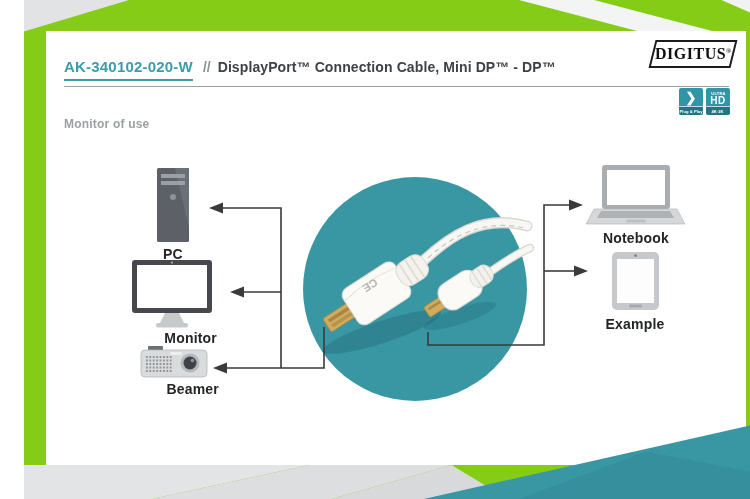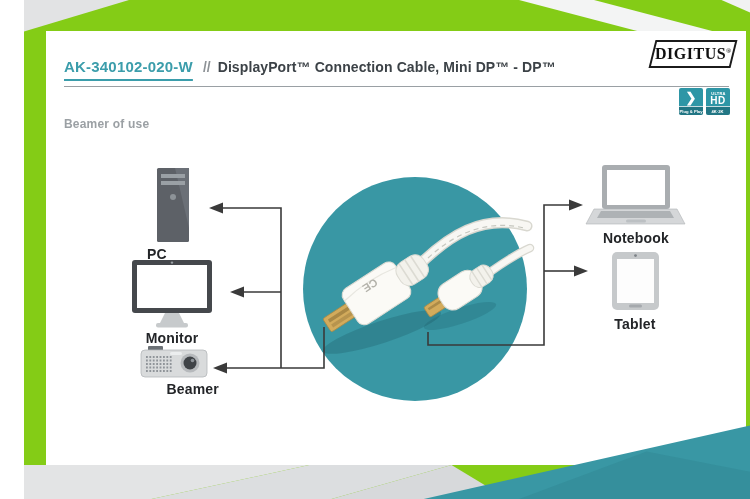--- a/index.html
+++ b/index.html
@@ -63,22 +63,22 @@
     height:8px;background:rgba(12,60,70,0.35);border-top:1px solid rgba(255,255,255,.75);
     display:flex;align-items:center;justify-content:center;
   }
   .badge-strip span{font-size:8px;transform:scale(.52);transform-origin:center center;white-space:nowrap;font-weight:bold;}
   
   .diagram{position:absolute;left:0;top:0;z-index:3;pointer-events:none;}
   .dlabel{
     position:absolute;z-index:4;width:90px;text-align:center;
     font-size:14px;font-weight:bold;color:#232528;letter-spacing:.2px;
   }
-  .lab-pc{left:88px;top:246px;}
-  .lab-monitor{left:103px;top:330px;}
+  .lab-pc{left:104px;top:246px;}
+  .lab-monitor{left:103px;top:330px;text-align:right;}
   .lab-beamer{left:105px;top:381px;text-align:right;}
   .lab-notebook{left:567px;top:230px;}
   .lab-tablet{left:566px;top:316px;}
 </style>
 </head>
 <body>
 
 <div class="stage">
 
   <div class="facet f-topleft"></div>
@@ -91,21 +91,21 @@
   <div class="card">
     <div class="hdr">
       <span class="sku">AK-340102-020-W</span><span class="sep">//</span><span class="ptitle">DisplayPort™ Connection Cable, Mini DP™ - DP™</span>
     </div>
     <div class="rule"></div>
 
     <div class="logo">
       <span class="logo-inner"><span>DIGITUS</span><span class="logo-reg">®</span></span>
     </div>
 
-    <div class="h-en">Beamer of use</div>
+    <div class="h-en">Monitor of use</div>
 
     <div class="badge badge-pp">
       <div class="badge-main">
           <span class="badge-glyph">❯</span>
         </div>
       <div class="badge-strip">
           <span>Plug &amp; Play</span>
         </div>
     </div>
     <div class="badge badge-uhd">
@@ -215,15 +215,15 @@
       <rect x="593" y="259" width="37" height="44" fill="#fdfdfd"></rect>
       <circle cx="611.5" cy="255.6" r="1.4" fill="#7d8287"></circle>
       <rect x="605" y="304.6" width="13" height="3" rx="1.5" fill="#a5a9ad"></rect>
     </g>
   </svg>
 
   <div class="dlabel lab-pc">PC</div>
   <div class="dlabel lab-monitor">Monitor</div>
   <div class="dlabel lab-beamer">Beamer</div>
   <div class="dlabel lab-notebook">Notebook</div>
-  <div class="dlabel lab-tablet">Tablet</div>
+  <div class="dlabel lab-tablet">Example</div>
 
 </div>
 
 </body></html>

